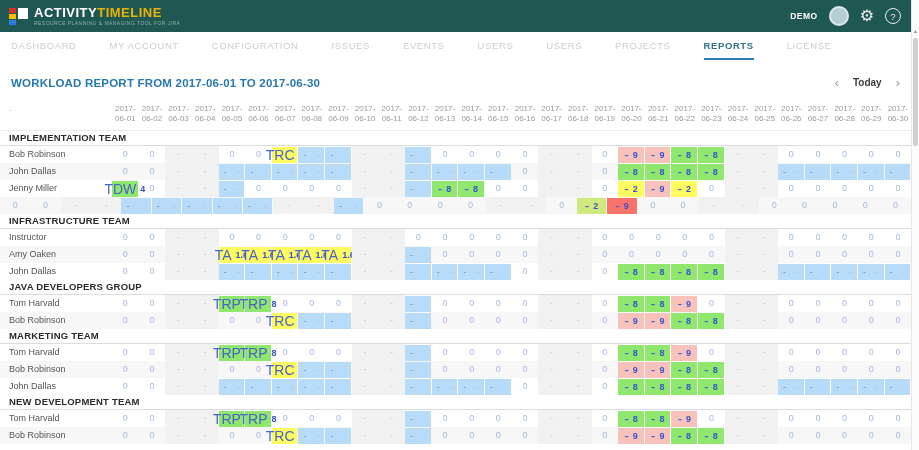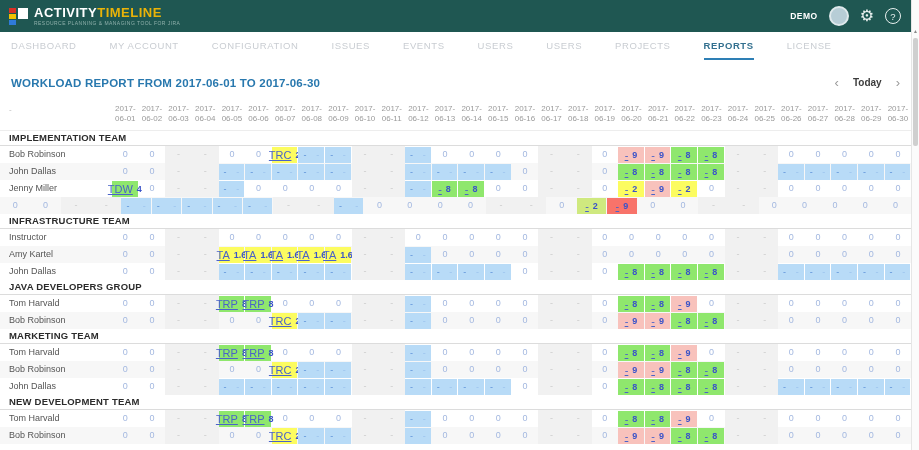--- a/index.html
+++ b/index.html
@@ -65,21 +65,21 @@
   .member-name { font-size:9px; color:#555; cursor:pointer; }
   .fill { position:absolute; left:0; top:1px; right:1px; bottom:0;
           display:flex; align-items:center; justify-content:center; gap:4px;
           cursor:pointer; }
   .fill.wk { top:0; right:0; justify-content:center; }
   .fill.blue { justify-content:space-between; padding:0 5px; }
   .v0 { color:#a3b8e0; }
   .wkdash { color:#cbcbcb; }
   .d1 { color:#5c90d8; }
   .d2 { color:#9cc3ee; }
-  .code { color:#4a63c8; font-size:11px;text-decoration:underline; }
+  .code { color:#4a63c8; font-size:14px; }
   .num  { color:#3a53c8; font-weight:bold; font-size:9px; }
   .zero-cell { display:flex; align-items:center; justify-content:center; height:100%; cursor:pointer; }
 
   
   .scrollbar { position:absolute; right:0; top:0; width:8px; height:450px;
                background:#fbfbfb; border-left:1px solid #e6e6e6; }
   .sb-arrow { position:absolute; top:28px; left:0; width:7px; text-align:center;
               font-size:5px; color:#8a8a8a; }
   .sb-thumb { position:absolute; top:38px; left:1px; width:5px; height:108px;
               background:#cfcfcf; border-radius:2px; cursor:pointer; }
@@ -984,21 +984,21 @@
             </div>
           </div>
           <div class="cell">
             <div class="zero-cell">
               <span class="v0">0</span>
             </div>
           </div>
         </div>
         <div class="grow mrow alt">
           <div class="name-col">
-            <span class="member-name">Amy Kartel</span>
+            <span class="member-name">Amy Oaken</span>
           </div>
           <div class="cell">
             <div class="zero-cell">
               <span class="v0">0</span>
             </div>
           </div>
           <div class="cell">
             <div class="zero-cell">
               <span class="v0">0</span>
             </div>

